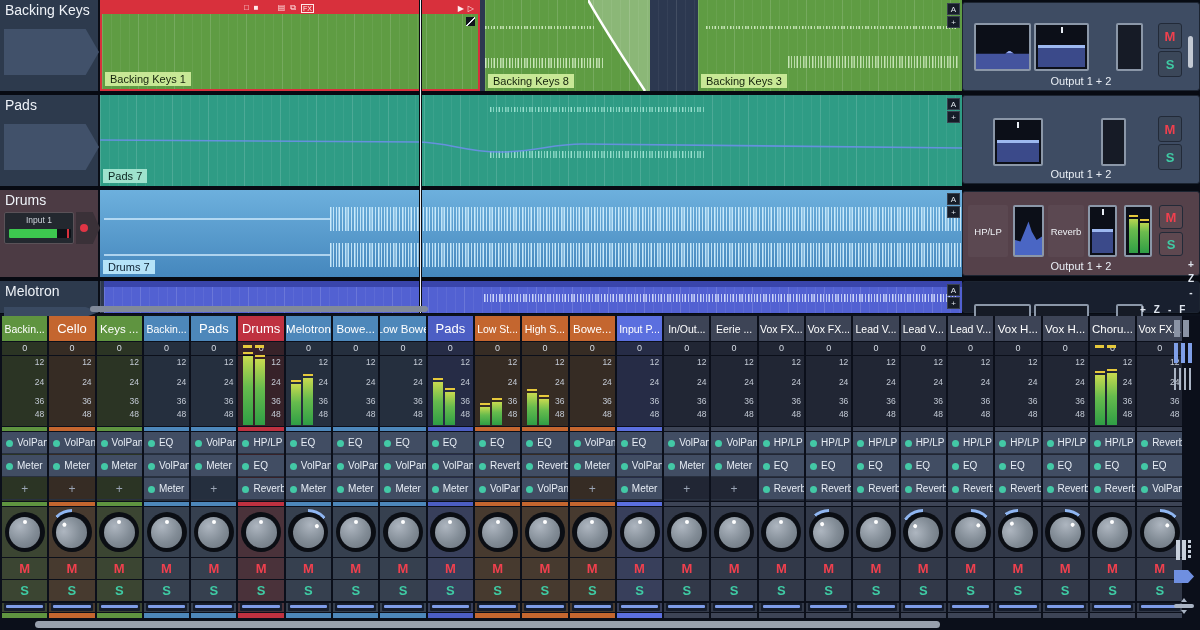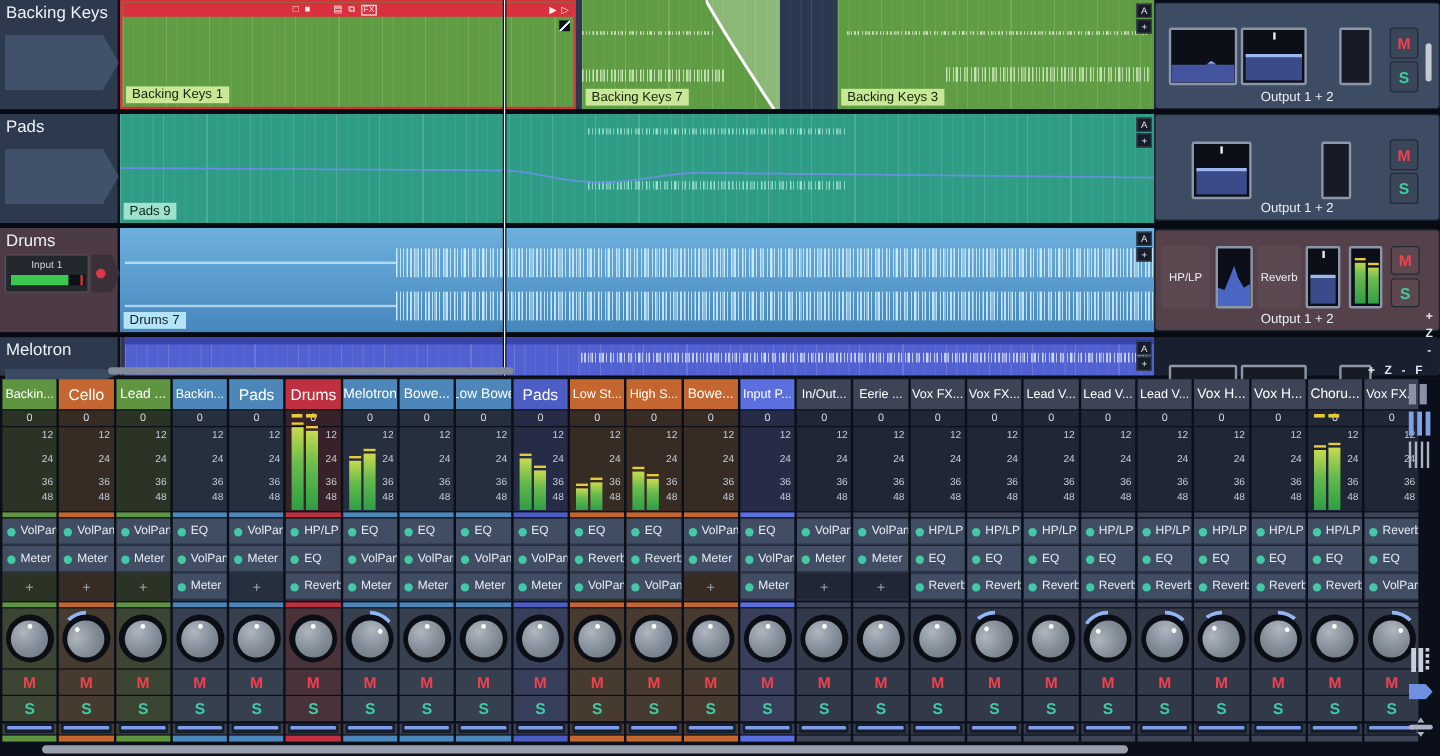--- a/index.html
+++ b/index.html
@@ -162,21 +162,21 @@
         <div class="corner"></div>
         <span class="chip g">Backing Keys 1</span>
       </div>
       <div class="clip green" style="left:385px;width:165px;height:91px;--wc:rgba(215,240,200,.8);--wc2:rgba(215,240,200,.45)">
         <div class="comb" style="left:0;width:110px;top:26px;height:3px;--wc:rgba(215,240,200,.8);--wc2:rgba(215,240,200,.45)"></div>
         <div class="comb" style="left:0;width:120px;top:58px;height:10px;--wc:rgba(215,240,200,.8);--wc2:rgba(215,240,200,.45)"></div>
         <svg class="dec" style="left:103px" width="62" height="91" viewBox="0 0 62 91">
           <path d="M0,0 C18,32 38,62 57,91 L62,91 L62,0 Z" fill="rgba(255,255,255,0.28)"></path>
           <path d="M0,0 C18,32 38,62 57,91" stroke="#ffffff" stroke-width="2.5" fill="none"></path>
         </svg>
-        <span class="chip g">Backing Keys 7</span>
+        <span class="chip g">Backing Keys 8</span>
       </div>
       <div class="clip green" style="left:598px;width:264px;height:91px">
         <div class="comb" style="left:8px;right:4px;top:26px;height:3px;--wc:rgba(215,240,200,.8);--wc2:rgba(215,240,200,.45)"></div>
         <div class="comb" style="left:90px;right:4px;top:56px;height:12px;--wc:rgba(215,240,200,.75);--wc2:rgba(215,240,200,.4)"></div>
         <span class="chip g">Backing Keys 3</span>
       </div>
       <div class="abtn" style="right:2px;top:3px">A</div>
       <div class="abtn" style="right:2px;top:16px">+</div>
     </div>
     <div class="opanel" style="top:2px;height:89px">
@@ -205,21 +205,21 @@
       <span class="tname">Pads</span>
       <div class="tpanel"></div>
     </div>
     <div class="lane">
       <div class="clip teal" style="left:0;width:862px;height:91px">
         <div class="comb" style="left:390px;width:215px;top:12px;height:5px;--wc:rgba(200,255,240,.55);--wc2:rgba(200,255,240,.3)"></div>
         <div class="comb" style="left:390px;width:215px;top:56px;height:7px;--wc:rgba(200,255,240,.55);--wc2:rgba(200,255,240,.3)"></div>
         <svg class="dec" width="862" height="91" viewBox="0 0 862 91">
           <path d="M0,45 L320,47 C350,48 365,57 400,57 C435,57 452,49 482,49 L862,53" stroke="#6b8fe8" stroke-width="1.6" fill="none" opacity="0.9"></path>
         </svg>
-        <span class="chip t">Pads 9</span>
+        <span class="chip t">Pads 7</span>
       </div>
       <div class="abtn" style="right:2px;top:3px">A</div>
       <div class="abtn" style="right:2px;top:16px">+</div>
     </div>
     <div class="opanel" style="top:0;height:89px">
       <div class="thumb th-volpan" style="left:30px;top:22px;width:50px;height:48px">
             <div class="tick"></div>
             <div class="line"></div>
             <div class="fill"></div>
           </div>
@@ -386,21 +386,21 @@
     </div>
     <div class="ch-m" style="background: rgb(71, 58, 47); color: rgb(240, 64, 78);">M</div>
     <div class="ch-s" style="background: rgb(71, 58, 47); color: rgb(63, 203, 164);">S</div>
     <div class="ch-fader" style="background: rgb(71, 58, 47);">
             <div class="groove"></div>
             <div class="fbar"></div>
           </div>
     <div class="ch-bstripe" style="background: rgb(196, 102, 47);"></div>
   </div>
         <div class="strip">
-    <div class="ch-name" style="background: rgb(95, 148, 64); font-size: 11.5px;">Lead ...</div>
+    <div class="ch-name" style="background: rgb(95, 148, 64); font-size: 11.5px;">Keys ...</div>
     <div class="ch-gain" style="background: rgb(43, 52, 36);">0</div>
     <div class="ch-meter" style="background: rgb(43, 52, 36);">
             <div class="mbars"></div>
             <span class="slabel" style="top: 1px;">12</span>
             <span class="slabel" style="top: 21px;">24</span>
             <span class="slabel" style="top: 40px;">36</span>
             <span class="slabel" style="top: 53px;">48</span>
           </div>
     <div class="ch-stripe" style="background: rgb(95, 148, 64);"></div>
     <div class="ch-plugins" style="background: rgb(43, 52, 36);">

